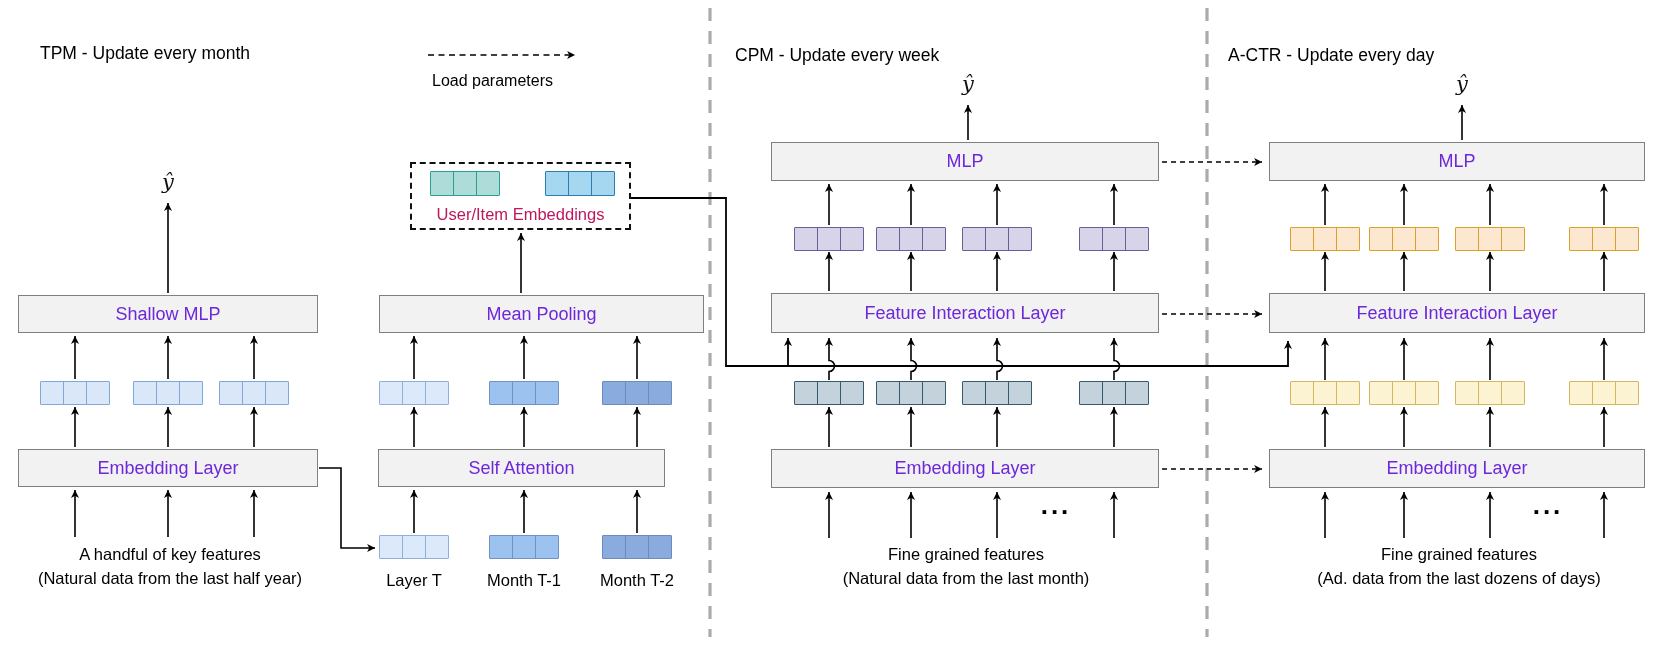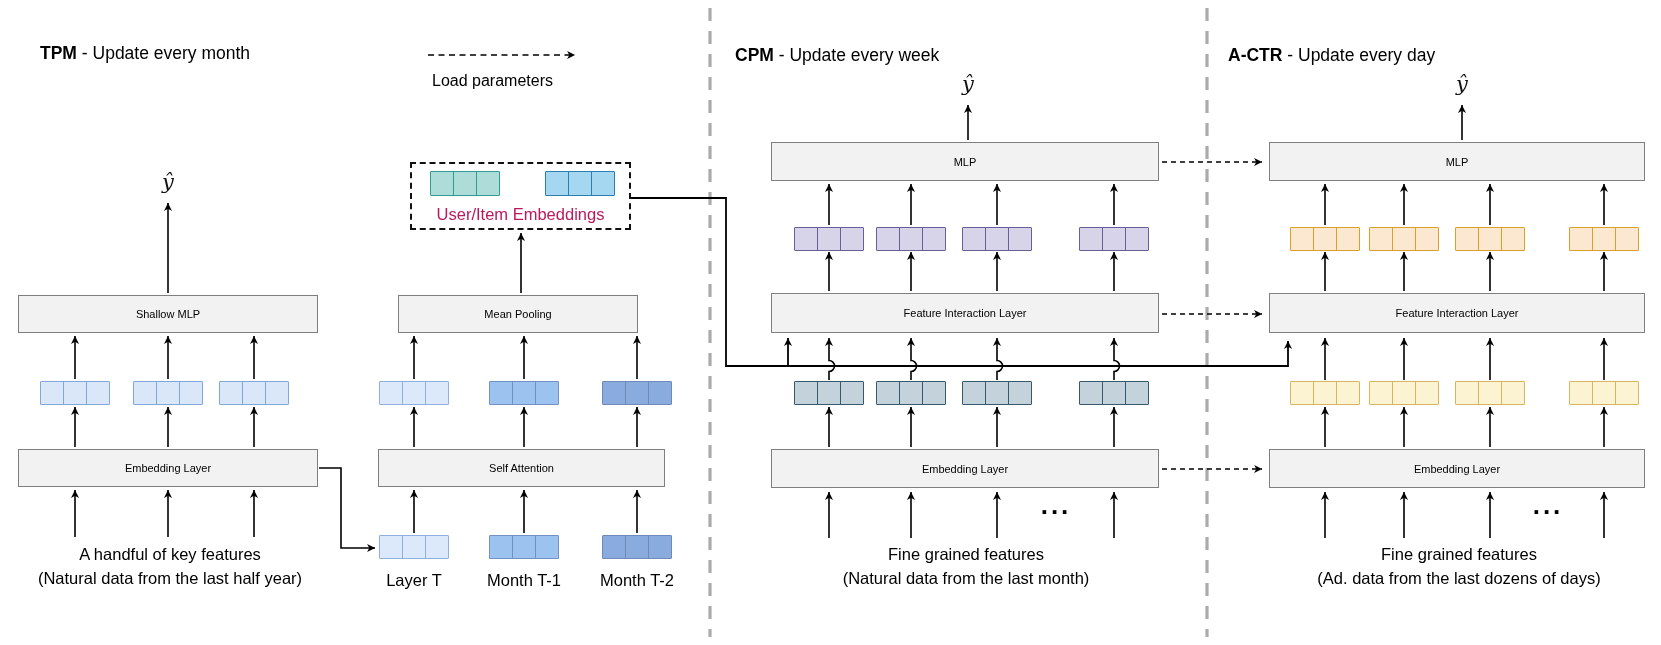--- a/index.html
+++ b/index.html
@@ -2,25 +2,25 @@
 <html style="--box_fill: #f2f2f2; --box_border: #7f7f7f; --divider: #ababab; --teal_fill: #aedcd8; --teal_border: #2e9e92; --cyan_fill: #a6d7f0; --cyan_border: #2b7fb0; --blue_light_fill: #d9e7f9; --blue_light_border: #7fa7d9; --blue_pale_fill: #dce9fa; --blue_pale_border: #8fb0dc; --blue_mid_fill: #9cc3f0; --blue_mid_border: #7191c4; --blue_deep_fill: #8aabdd; --blue_deep_border: #6f8ab8; --purple_fill: #d7d3e8; --purple_border: #675f96; --slate_fill: #c4d2db; --slate_border: #365a6c; --orange_fill: #fce8d0; --orange_border: #dba02a; --yellow_fill: #fbf3d2; --yellow_border: #d6b65e;"><head>
 <meta charset="utf-8">
 <style>
   html,body{margin:0;padding:0;background:#fff;}
   .stage{position:relative;width:1661px;height:645px;background:#ffffff;overflow:hidden;
          font-family:"Liberation Sans", sans-serif;color:#000;}
   svg.wires{position:absolute;left:0;top:0;z-index:1;}
   .layer{position:absolute;left:0;top:0;width:100%;height:100%;z-index:2;}
 
   .sec-title{position:absolute;font-size:17.5px;white-space:nowrap;}
-  .sec-title .b{font-weight:bold;}
+  .sec-title .b{font-weight:normal;}
 
   .box{position:absolute;box-sizing:border-box;background:var(--box_fill);
        border:1.6px solid var(--box_border);display:flex;align-items:center;justify-content:center;
-       font-size:11px;color:#000000;white-space:nowrap;}
+       font-size:18px;color:#6d28d9;white-space:nowrap;}
 
   .yhat{position:absolute;width:44px;text-align:center;
         font-family:"DejaVu Serif", serif;font-style:italic;font-size:21px;color:#111;}
 
   .caption{position:absolute;text-align:center;font-size:16.5px;line-height:24px;color:#000;}
   .mlabel{position:absolute;width:110px;text-align:center;font-size:16.5px;color:#000;}
   .dots{position:absolute;width:64px;text-align:center;font-size:26px;font-weight:bold;
         letter-spacing:3px;line-height:10px;color:#000;}
   .loadp{position:absolute;font-size:16px;color:#000;white-space:nowrap;}
 
@@ -204,21 +204,21 @@
         <i></i>
         <i></i>
         <i></i>
       </div>
     <div class="blk c-cyan" style="left:545px;top:171px;height:25px;">
         <i></i>
         <i></i>
         <i></i>
       </div>
 
-    <div class="box" style="left:398px;top:295px;width:240px;height:38px;text-align:center;">Mean Pooling</div>
+    <div class="box" style="left:379px;top:295px;width:325px;height:38px;text-align:center;">Mean Pooling</div>
     <div class="box" style="left:378px;top:449px;width:287px;height:38px;">Self Attention</div>
 
     <div class="blk c-bluepale" style="left:379px;top:381px;">
         <i></i>
         <i></i>
         <i></i>
       </div>
     <div class="blk c-bluemid" style="left:489px;top:381px;">
         <i></i>
         <i></i>

